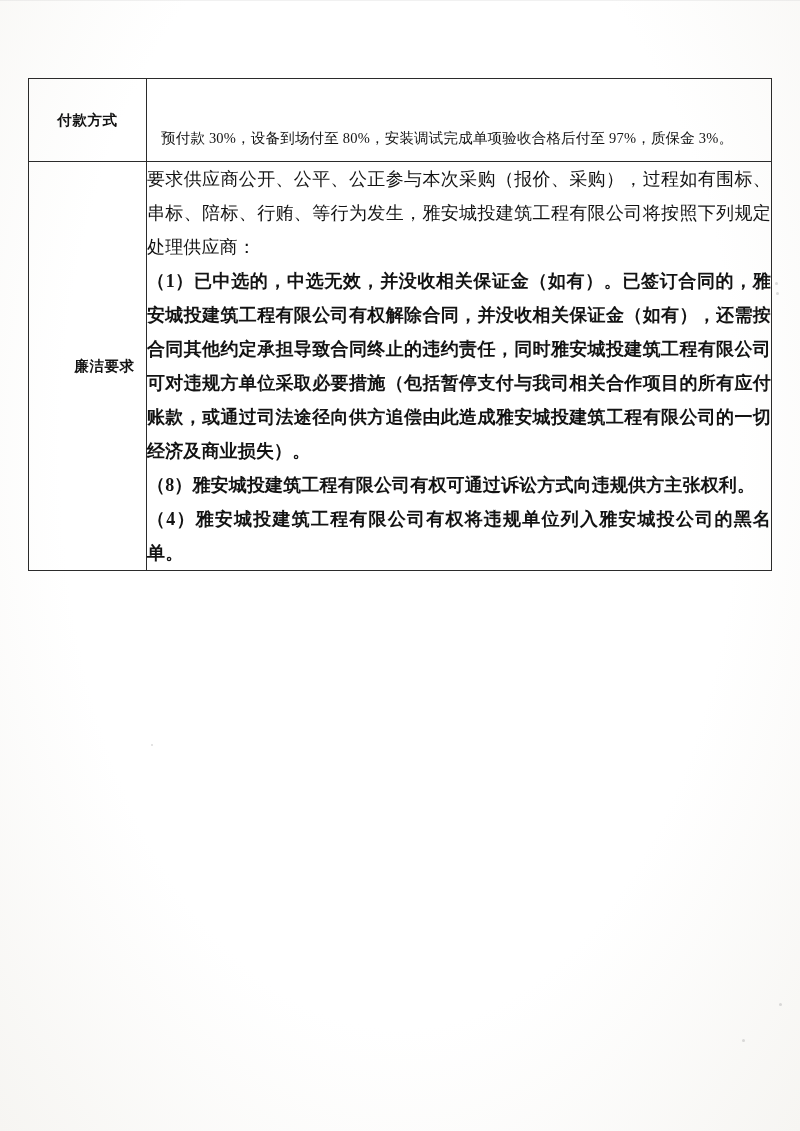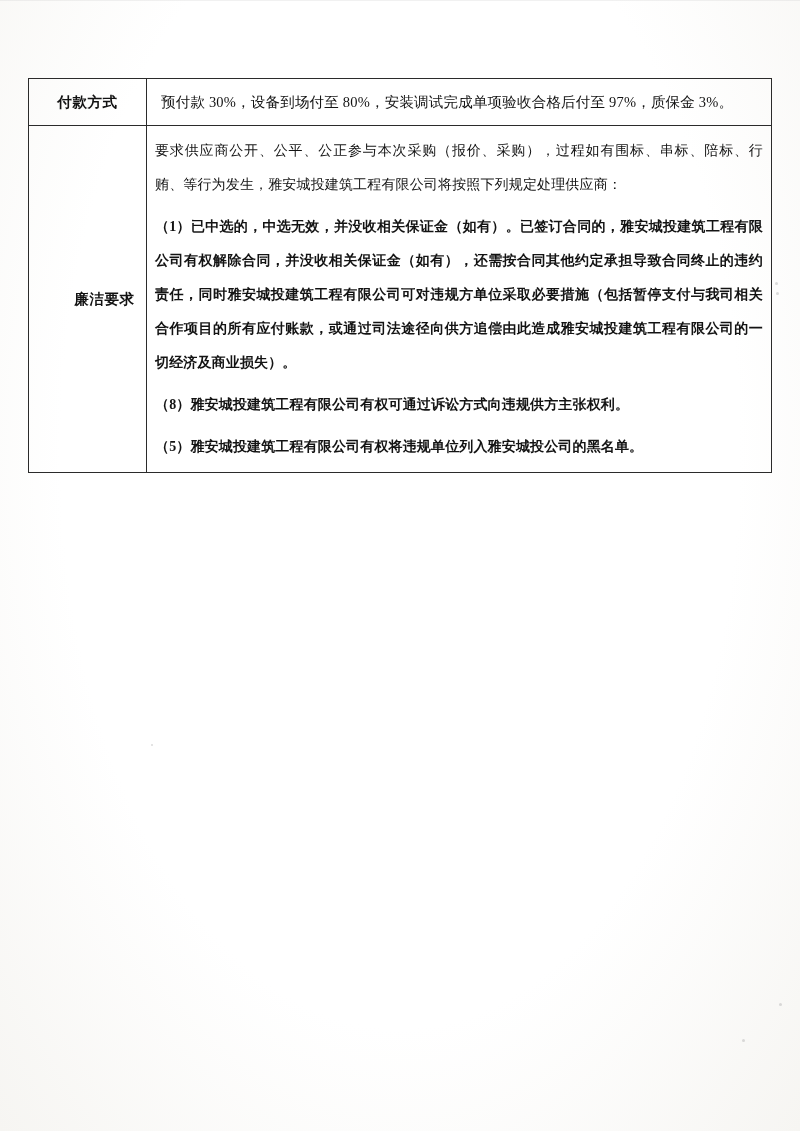--- a/index.html
+++ b/index.html
@@ -71,24 +71,25 @@
 
   .line {
     font-size: 14.5px;
     line-height: 34px;
     letter-spacing: 0.2px;
     color: #131313;
     text-align: justify;
   }
   .line.single {
     line-height: 22px;
+    margin-top: 36px;
   }
   .para {
-    margin: 8px;
-    font-size: 14px;
+    margin: 0;
+    font-size: 18px;
     line-height: 34px;
     letter-spacing: 0.15px;
     text-align: justify;
     color: #131313;
     text-indent: 0;
   }
   .para + .para {
     margin-top: 0;
     font-weight: bold;
   }
@@ -123,21 +124,21 @@
         <td class="content-cell">
           <div class="line single">预付款 30%，设备到场付至 80%，安装调试完成单项验收合格后付至 97%，质保金 3%。</div>
         </td>
       </tr>
       <tr class="row-integrity">
         <td class="label-cell top-label">廉洁要求</td>
         <td class="content-cell">
           <p class="para">要求供应商公开、公平、公正参与本次采购（报价、采购），过程如有围标、串标、陪标、行贿、等行为发生，雅安城投建筑工程有限公司将按照下列规定处理供应商：</p>
           <p class="para">（1）已中选的，中选无效，并没收相关保证金（如有）。已签订合同的，雅安城投建筑工程有限公司有权解除合同，并没收相关保证金（如有），还需按合同其他约定承担导致合同终止的违约责任，同时雅安城投建筑工程有限公司可对违规方单位采取必要措施（包括暂停支付与我司相关合作项目的所有应付账款，或通过司法途径向供方追偿由此造成雅安城投建筑工程有限公司的一切经济及商业损失）。</p>
           <p class="para">（8）雅安城投建筑工程有限公司有权可通过诉讼方式向违规供方主张权利。</p>
-          <p class="para">（5）雅安城投建筑工程有限公司有权将违规单位列入雅安城投公司的黑名单。</p>
+          <p class="para">（4）雅安城投建筑工程有限公司有权将违规单位列入雅安城投公司的黑名单。</p>
         </td>
       </tr>
     </tbody>
   </table>
 
   <span class="speck" style="left:775px; top:282px; width:3px; height:3px;"></span>
   <span class="speck" style="left:776px; top:292px; width:3px; height:3px;"></span>
   <span class="speck" style="left:151px; top:744px; width:2px; height:2px;"></span>
   <span class="speck" style="left:779px; top:1003px; width:3px; height:3px;"></span>
   <span class="speck" style="left:742px; top:1039px; width:3px; height:3px;"></span>

